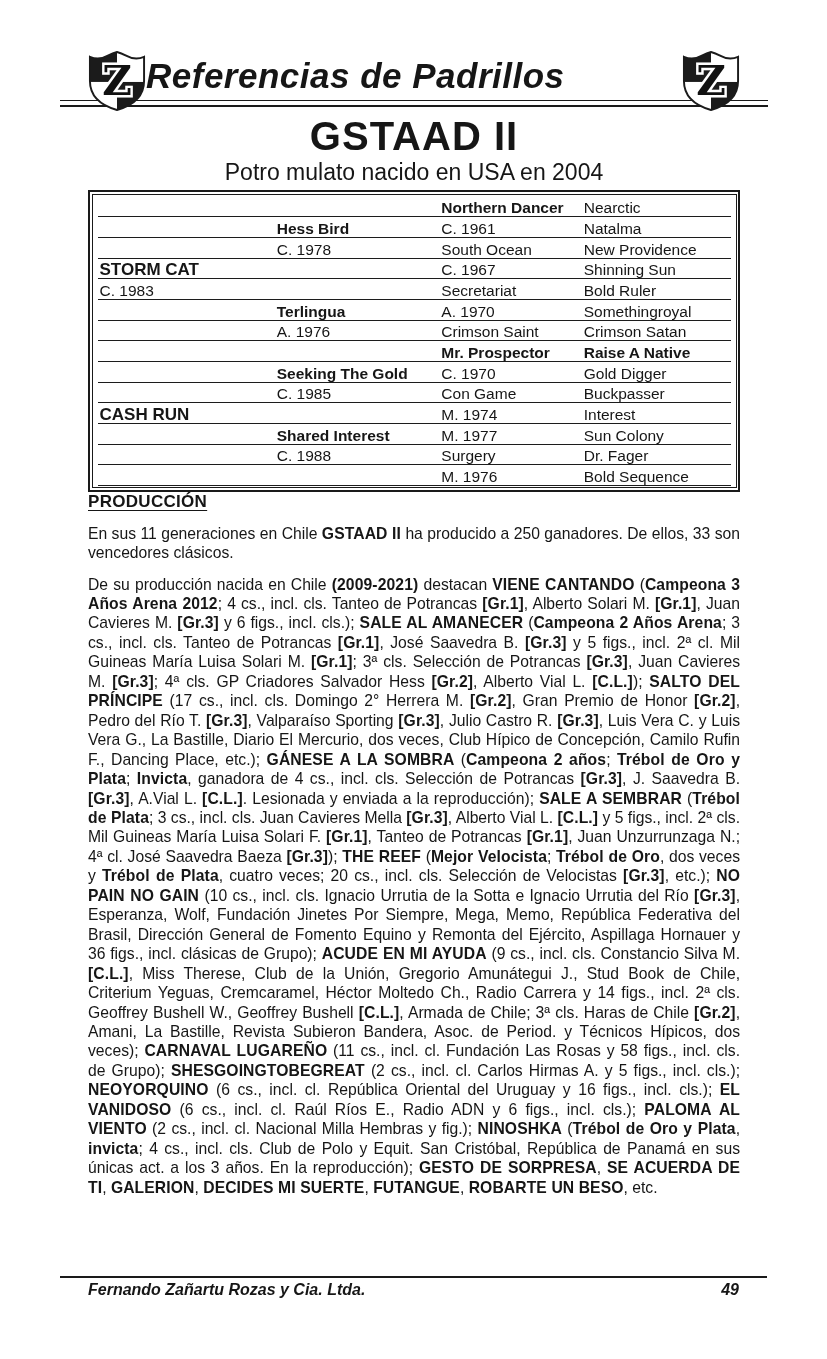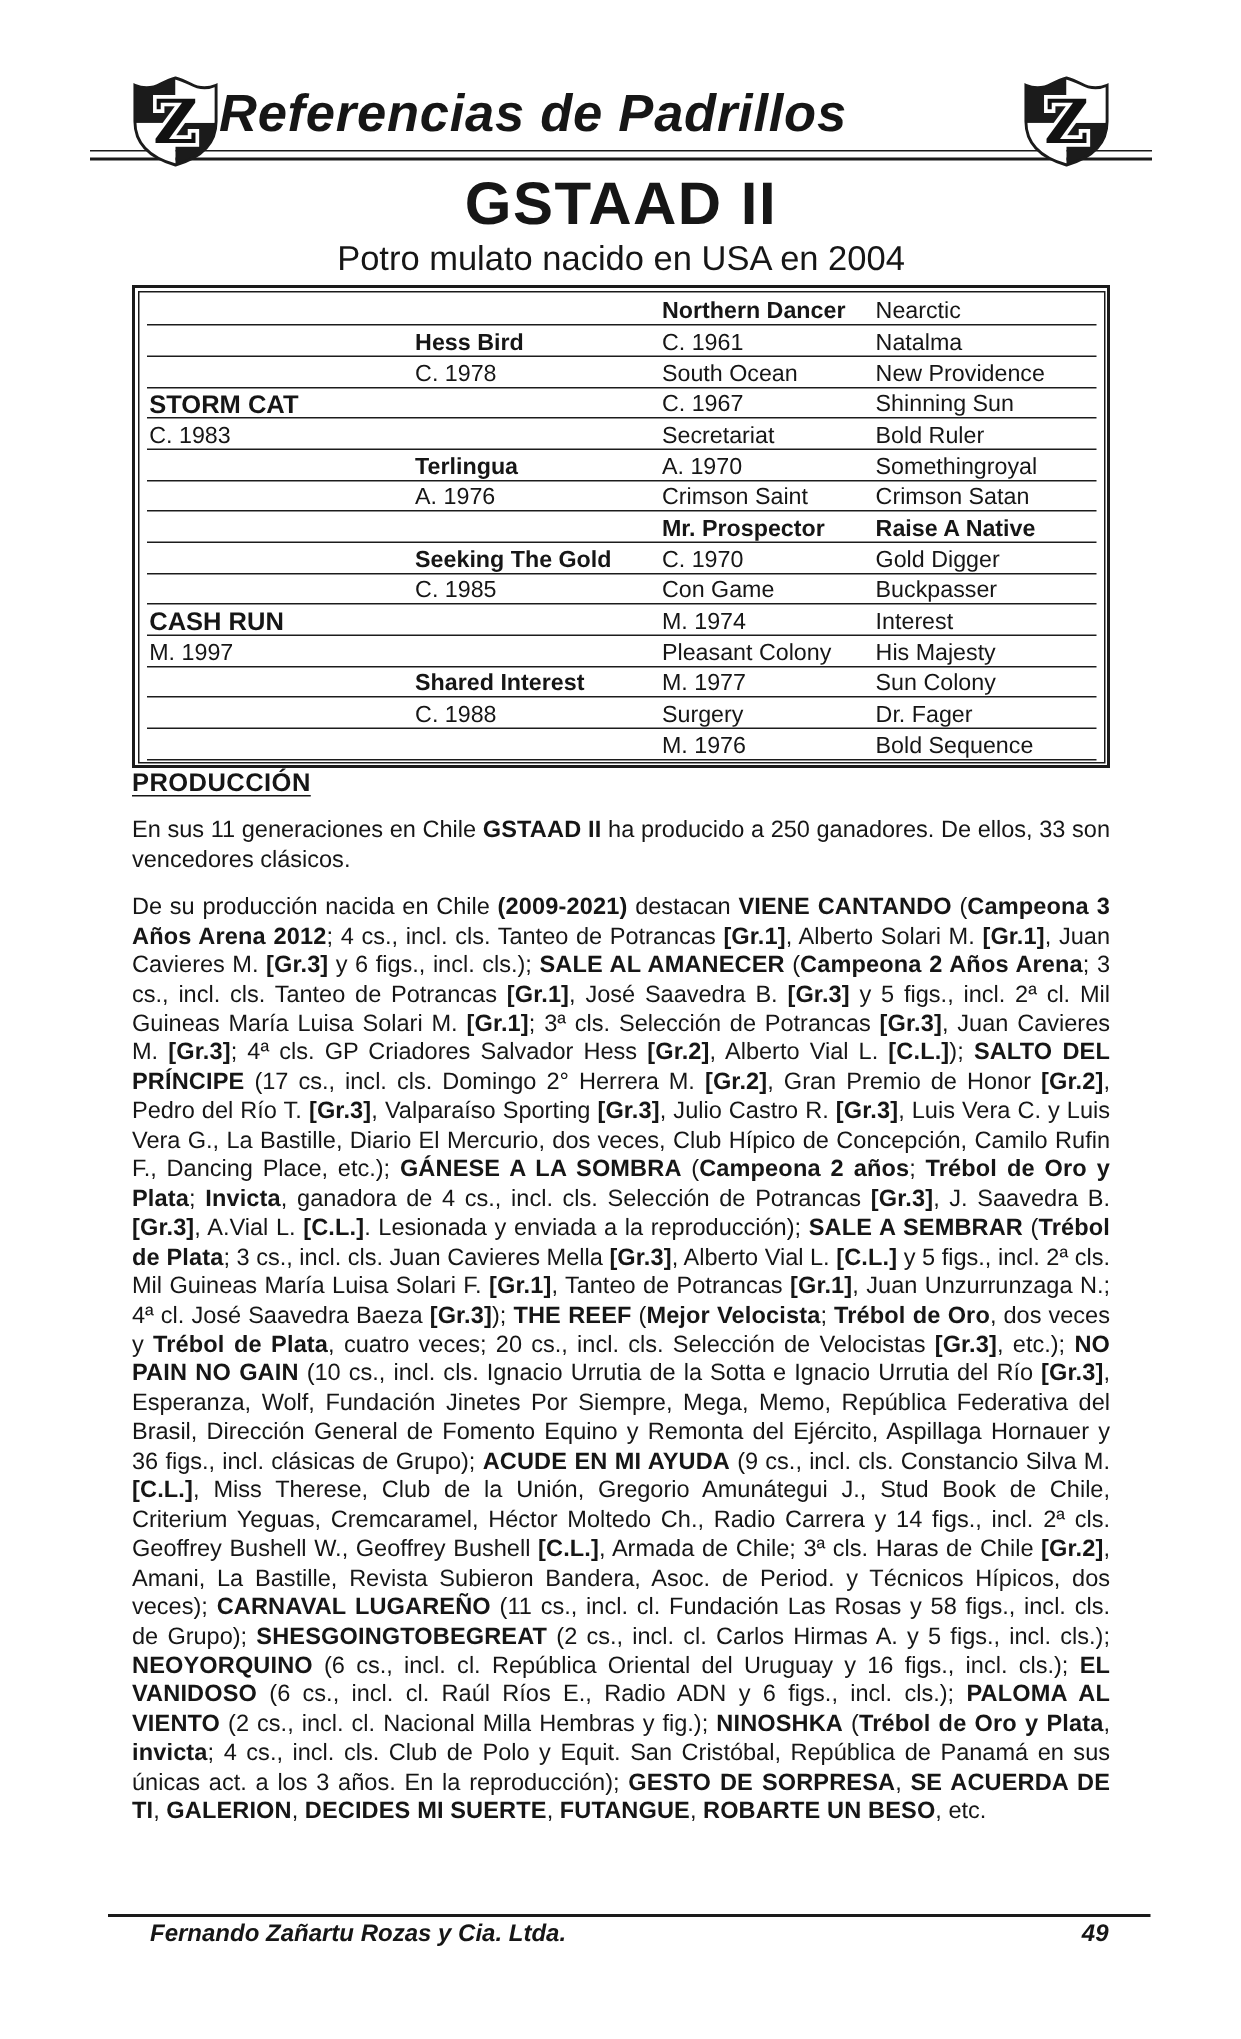--- a/index.html
+++ b/index.html
@@ -24,21 +24,21 @@
   .prow{display:grid;grid-template-columns:28% 26% 22.5% 23.5%;align-items:end;height:19.7px;border-bottom:1.5px solid #1c1c1c;margin:0 5px;}
   .pcell{font-size:15.5px;line-height:17px;white-space:nowrap;padding-left:2px;}
   .pcell.main{font-size:17px;}
 
   
   .production-heading{font-size:17px;font-weight:bold;text-decoration:underline;text-underline-offset:3px;letter-spacing:.3px;}
   .body-par{margin:12px 0 0 0;font-size:15.7px;line-height:19.45px;text-align:justify;}
   .body-par .b{letter-spacing:.1px;}
 
   
-  .footer{position:absolute;left:72px;right:60px;top:1276px;border-top:2.5px solid #1a1a1a;padding:3px 28px 0 28px;display:flex;justify-content:space-between;font-size:16px;font-weight:bold;font-style:italic;}
+  .footer{position:absolute;left:60px;right:60px;top:1276px;border-top:2.5px solid #1a1a1a;padding:3px 28px 0 28px;display:flex;justify-content:space-between;font-size:16px;font-weight:bold;font-style:italic;}
 </style>
 </head>
 <body>
 
 <div class="page">
 
   <div class="header">
     <div class="header-rule"></div>
     <div class="header-row">
       <svg class="logo" viewBox="0 0 60 64">
@@ -137,26 +137,20 @@
           <div class="pcell">Con Game</div>
           <div class="pcell">Buckpasser</div>
         </div>
         <div class="prow">
           <div class="pcell b main">CASH RUN</div>
           <div class="pcell"></div>
           <div class="pcell">M. 1974</div>
           <div class="pcell">Interest</div>
         </div>
         <div class="prow">
-          <div class="pcell">M. 1997</div>
-          <div class="pcell"></div>
-          <div class="pcell">Pleasant Colony</div>
-          <div class="pcell">His Majesty</div>
-        </div>
-        <div class="prow">
           <div class="pcell"></div>
           <div class="pcell b">Shared Interest</div>
           <div class="pcell">M. 1977</div>
           <div class="pcell">Sun Colony</div>
         </div>
         <div class="prow">
           <div class="pcell"></div>
           <div class="pcell">C. 1988</div>
           <div class="pcell">Surgery</div>
           <div class="pcell">Dr. Fager</div>

